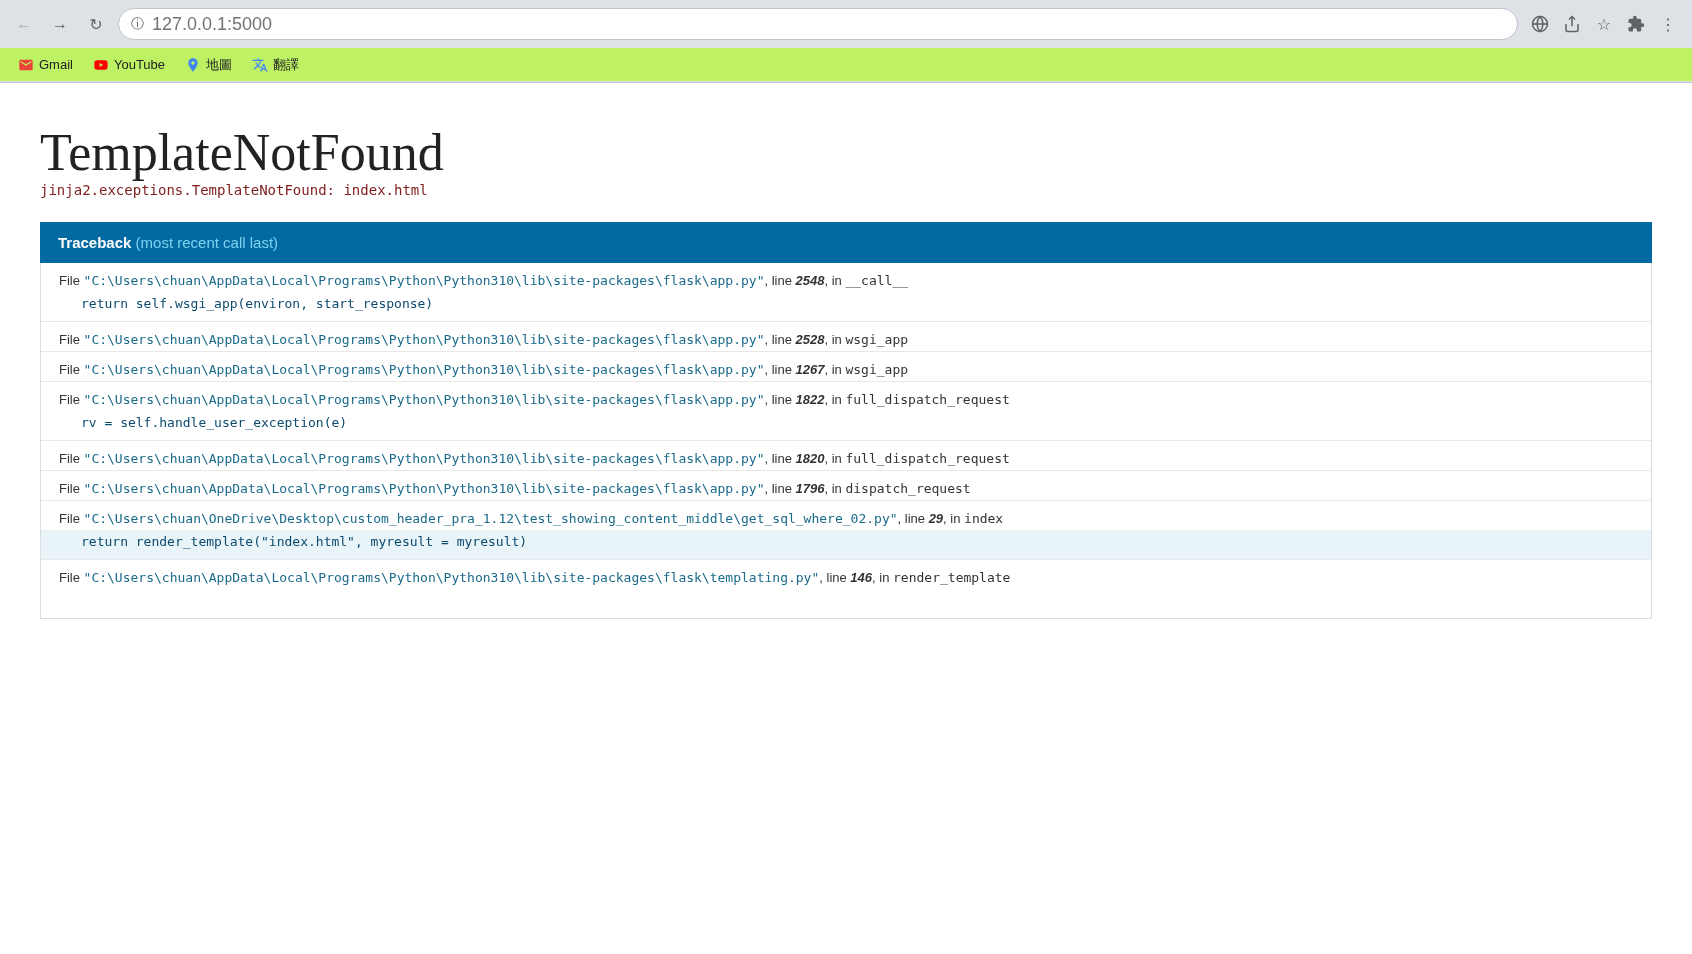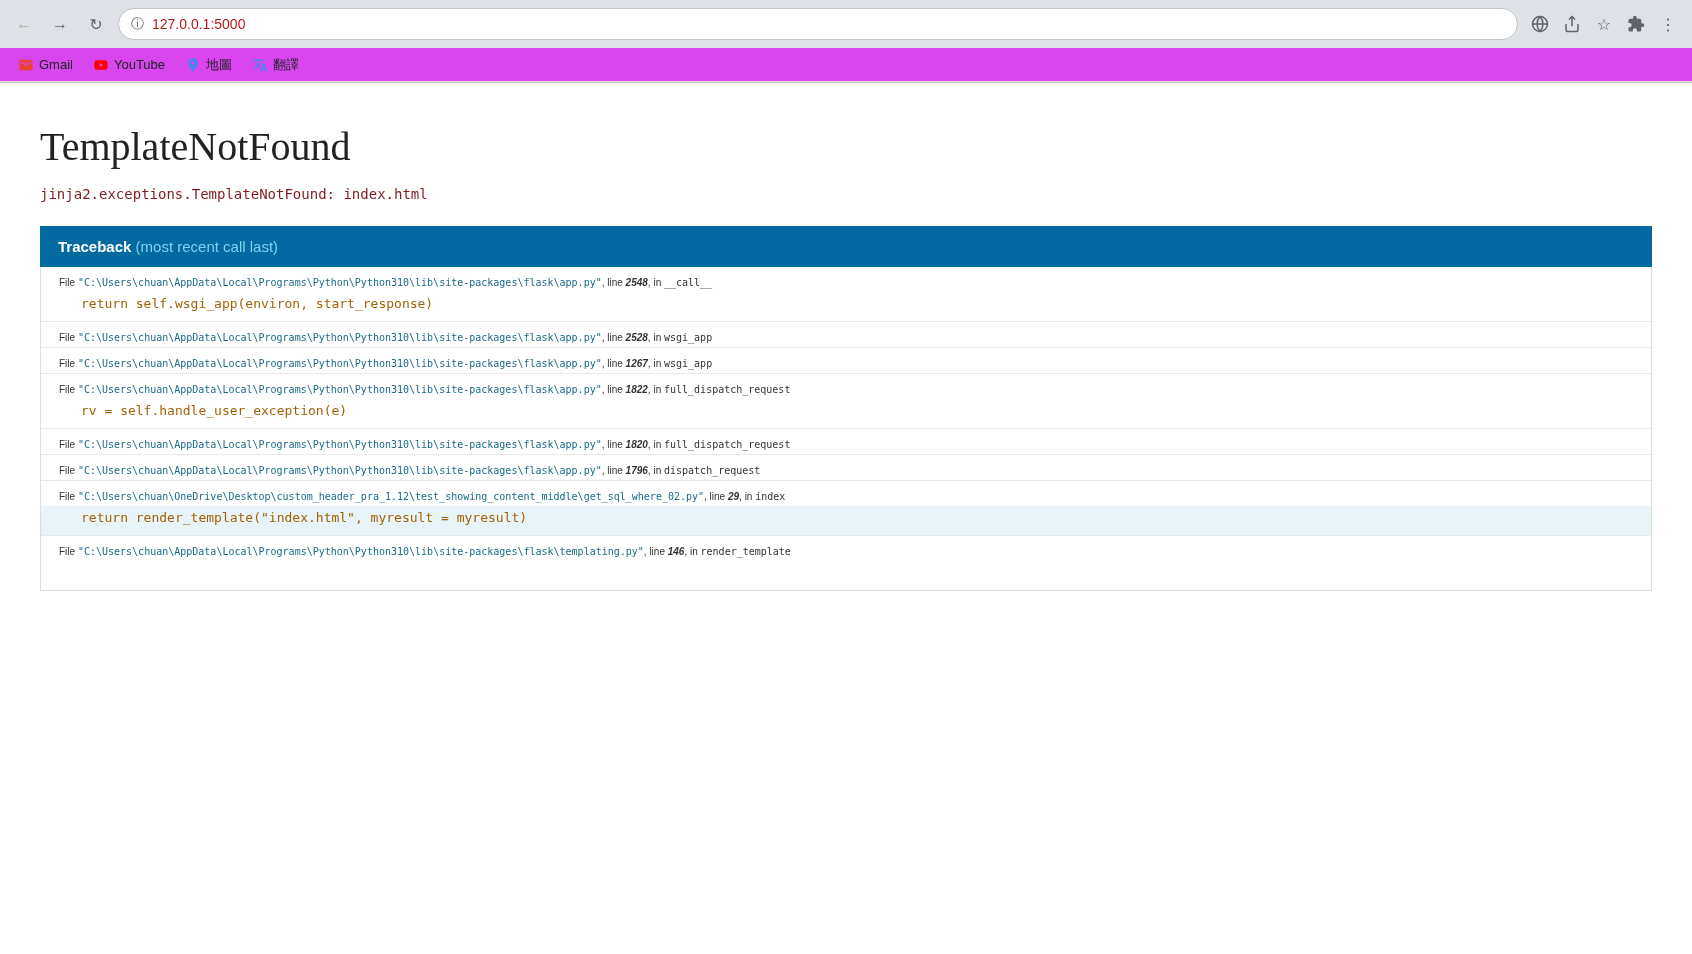--- a/index.html
+++ b/index.html
@@ -33,35 +33,35 @@
       height: 32px;
       background: #fff;
       border: 1px solid #c0c4cc;
       border-radius: 16px;
       display: flex;
       align-items: center;
       padding: 0 12px;
       gap: 8px;
     }
     .address-bar .lock-icon { color: #5f6368; font-size: 13px; }
-    .address-text { font-size: 14px; color: #b91c1c; flex: 1; }
+    .address-text { font-size: 18px; color: #737373; flex: 1; }
     .nav-right {
       display: flex; align-items: center; gap: 4px;
     }
     .nav-right .icon-btn {
       width: 28px; height: 28px;
       background: none; border: none; cursor: pointer;
       border-radius: 50%;
       display: flex; align-items: center; justify-content: center;
       color: #5f6368; font-size: 16px;
     }
 
     
     .bookmarks-bar {
-      background: #d946ef;
+      background: #bef264;
       border-bottom: 1px solid #e0e0e0;
       display: flex;
       align-items: center;
       padding: 2px 10px;
       gap: 4px;
       height: 34px;
     }
     .bookmark-item {
       display: flex; align-items: center; gap: 5px;
       padding: 4px 8px;
@@ -74,24 +74,23 @@
     .bm-icon { width: 16px; height: 16px; display: flex; align-items: center; justify-content: center; }
 
     
     .page-content {
       background: #fff;
       padding: 40px 40px;
       min-height: calc(954px - 34px - 44px);
     }
 
     .error-title {
-      font-size: 40px;
+      font-size: 52px;
       font-weight: 400;
       color: #222;
-      margin-bottom: 16px;
       font-family: 'Times New Roman', serif;
     }
 
     .error-subtitle {
       font-family: monospace;
       font-size: 14px;
       color: #7f1d1d;
       margin-bottom: 24px;
     }
 
@@ -113,41 +112,41 @@
       border-top: none;
     }
 
     .traceback-entry {
       border-bottom: 1px solid #e8e8e8;
     }
     .traceback-entry:last-child { border-bottom: none; }
 
     .traceback-file-line {
       padding: 10px 18px 4px 18px;
-      font-size: 10px;
+      font-size: 13px;
       color: #333;
       font-family: Arial, sans-serif;
     }
     .traceback-file-line .filepath {
       color: #1a6a8a;
       font-family: monospace;
     }
     .traceback-file-line .line-num {
       font-style: italic;
       font-weight: bold;
     }
     .traceback-file-line .func-name {
       font-family: monospace;
     }
 
     .traceback-code-line {
       padding: 4px 18px 10px 40px;
       font-family: monospace;
       font-size: 13px;
-      color: #a16207;
+      color: #0c4a6e;
     }
 
     .traceback-code-highlight {
       background: #e8f4f8;
     }
   </style>
 </head>
 <body>
 
 <div class="browser-chrome">

